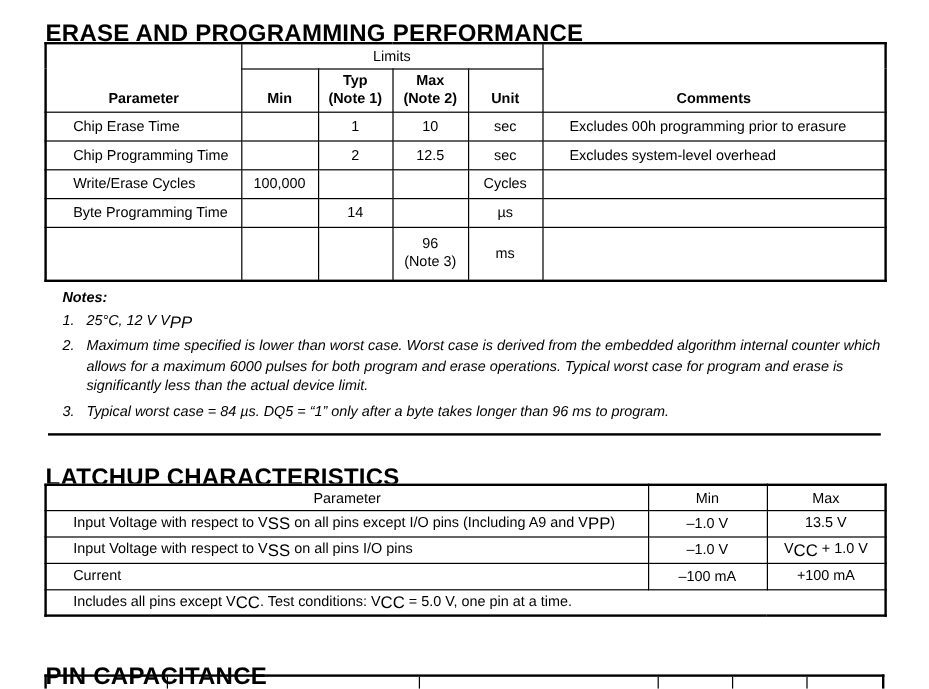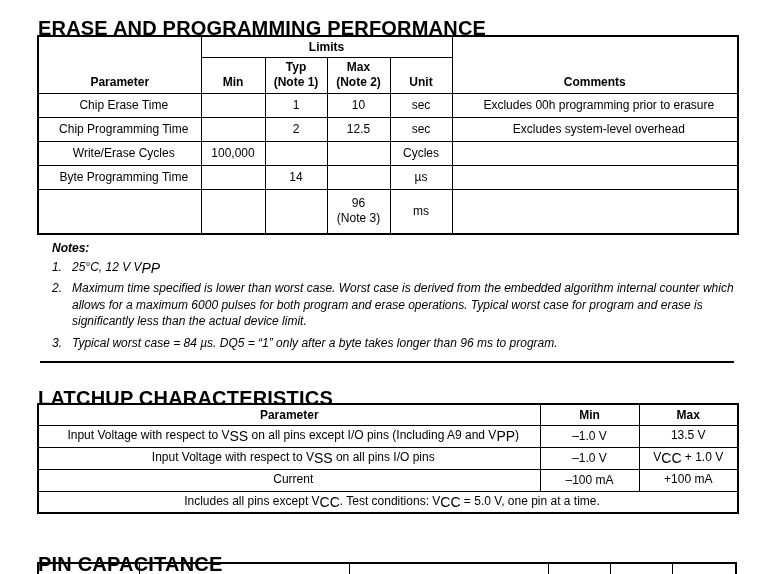--- a/index.html
+++ b/index.html
@@ -12,22 +12,22 @@
   }
   #title1{top:7px;}
   #title2{top:377px;}
   #title3{top:543px;}
 
   table{border-collapse:collapse;table-layout:fixed;position:absolute;background:#fff;}
   td{border:1px solid #000;font-size:12px;padding:0;vertical-align:middle;text-align:center;overflow:hidden;}
   .t1{left:37px;top:35px;width:700px;border:2px solid #000;}
   .t2{left:37px;top:403px;width:700px;border:2px solid #000;}
   td.hd{font-weight:bold;vertical-align:bottom;padding-bottom:3px;line-height:15px;text-align:center;}
-  td.mid{vertical-align:middle;font-weight:bold;}
-  td.lft{text-align:center;padding-left:12px;padding-right:4px;}
+  td.mid{vertical-align:middle;font-weight:normal;}
+  td.lft{text-align:left;padding-left:22px;padding-right:4px;}
   .t1 tr.r-limits{height:21px;}
   .t1 tr.r-sub{height:36px;}
   .t1 tr.r-data{height:24px;}
   .t1 tr.r-last{height:45px;}
   .t2 tr.hdr{height:21px;}
   .t2 tr.row{height:22px;}
   .two-line{line-height:15px;}
   .sb{font-size:14px;vertical-align:-2px;letter-spacing:0;}
   .notes{position:absolute;left:52px;top:240px;width:700px;font-style:italic;font-size:12px;line-height:16.5px;}
   .notes-label{font-weight:bold;margin-bottom:2px;}

